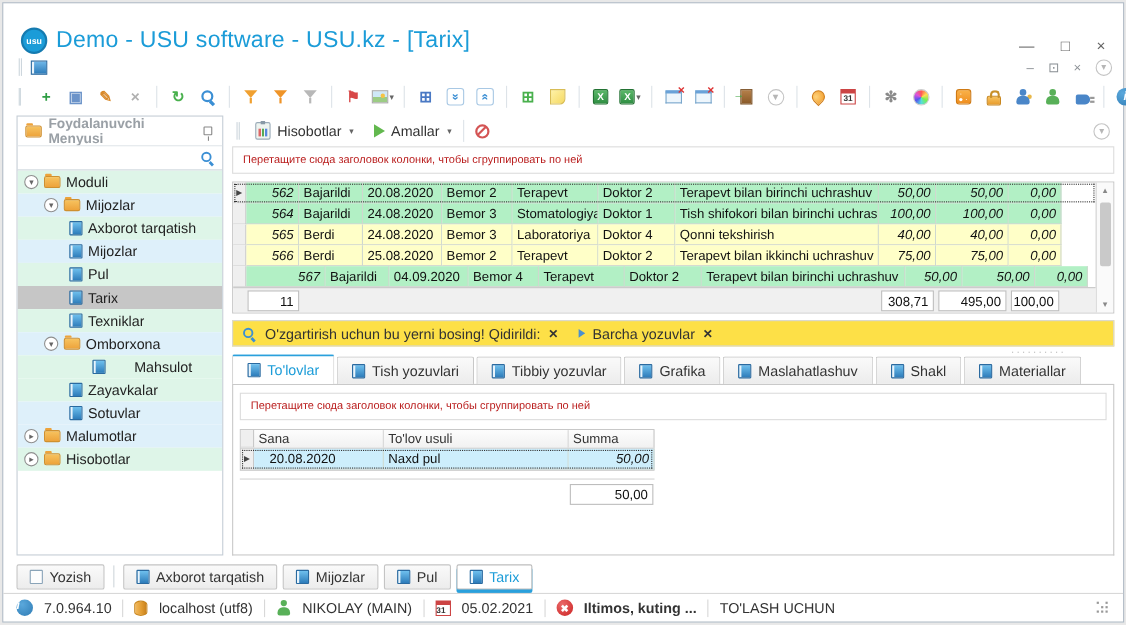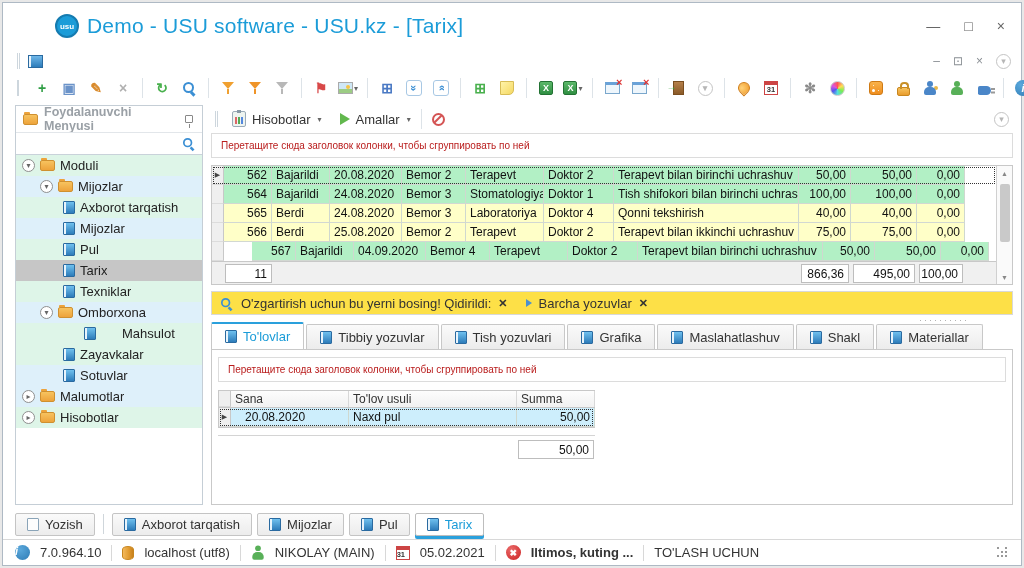--- a/index.html
+++ b/index.html
@@ -1,20 +1,20 @@
 <!DOCTYPE html>
 <html><head>
 <meta charset="utf-8">
 <style>
   * { margin:0; padding:0; box-sizing:border-box; }
   html,body { width:1024px; height:568px; background:#e8e8e8; font-family:"Liberation Sans", sans-serif; overflow:hidden; }
   .window { position:absolute; inset:2px; background:#fff; border:1px solid #aeb9c4; display:flex; flex-direction:column; }
 
   
-  .titlebar { height:46px; display:flex; align-items:center; padding:0 16px; flex:0 0 auto;margin-left:36px; }
+  .titlebar { height:46px; display:flex; align-items:flex-end; padding:0 16px; flex:0 0 auto; }
   .logo { width:24px; height:24px; border-radius:50%; background:#1b9cd8; color:#fff; font-size:8px; font-weight:bold; display:flex; align-items:center; justify-content:center; margin-right:8px; border:2px solid #157bb0; }
   .title { color:#1b9cd8; font-size:21px; letter-spacing:.2px; }
   .win-controls { margin-left:auto; display:flex; gap:24px; color:#666; font-size:14px; }
   .win-controls span { cursor:default; }
 
   
   .menubar { height:24px; display:flex; align-items:center; padding:0 10px 0 14px; flex:0 0 auto; }
   .grip { width:3px; height:16px; border-left:1px solid #cdd6dd; border-right:1px solid #cdd6dd; margin-right:8px; }
   .menu-winicon { width:15px; height:13px; background:linear-gradient(180deg,#6fb7e8,#2d7cba); border:1px solid #2a6aa0; box-shadow:inset 2px 0 0 #eaf4fb; margin-right:10px; }
   .menu-item { font-size:13px; color:#333; padding:2px 9px; }
@@ -99,21 +99,21 @@
   .hint-bar { height:25px; border:1px solid #dcdcdc; background:#fff; display:flex; align-items:center; padding:0 9px; font-size:10px; color:#b91c1c; flex:0 0 auto; }
 
   
   .grid-wrap { margin-top:7px; display:flex; border:1px solid #c8c8c8; flex:0 0 auto; }
   .grid { flex:1; min-width:0; }
   .g-head { display:flex; height:15px; background:linear-gradient(#fdfdfd,#f1f1f1); border-bottom:1px solid #c8c8c8; }
   .g-hcell { font-size:11.5px; color:#333; padding:0 4px; border-right:1px solid #d8d8d8; display:flex; align-items:center; overflow:hidden; white-space:nowrap; }
   .g-row { display:flex; height:19px; }
   .g-row.sel { outline:1px dotted #333; outline-offset:-2px; }
   .g-cell { font-size:12px; color:#111; padding:0 4px; border-right:1px solid #cfd8cf; border-bottom:1px solid #d2d8d2; display:flex; align-items:center; overflow:hidden; white-space:nowrap; }
-  .g-cell.num { justify-content:flex-end; }
+  .g-cell.num { justify-content:flex-end;font-style:italic; }
   .marker { width:12px; flex:0 0 auto; background:#efefef; border-right:1px solid #c8c8c8; border-bottom:1px solid #dcdcdc; display:flex; align-items:center; justify-content:center; font-size:7px; color:#444; }
   .g-foot { height:23px; background:#f0f0f0; border-top:1px solid #c8c8c8; position:relative; }
   .tot-box { position:absolute; top:2px; height:19px; background:#fff; border:1px solid #bdbdbd; font-size:12px; color:#111; display:flex; align-items:center; justify-content:flex-end; padding:0 4px; }
   .vscroll { width:16px; flex:0 0 auto; border-left:1px solid #d0d0d0; background:#fafafa; display:flex; flex-direction:column; align-items:center; }
   .vs-arrow { font-size:7px; color:#888; height:14px; display:flex; align-items:center; }
   .vs-thumb { width:10px; height:58px; background:#c9c9c9; border-radius:2px; margin-top:4px; }
 
   
   .filter-bar { margin-top:6px; height:24px; border:1px solid #d8d8d8; background:#fde047; display:flex; align-items:center; gap:7px; padding:0 7px; font-size:13px; color:#333; flex:0 0 auto; }
   .fx { font-size:11px; color:#333; font-weight:bold; }
@@ -435,34 +435,34 @@
               <div class="g-cell " style="width: 64px; flex: 0 0 auto; background: rgb(255, 255, 200);">Bemor 2</div>
               <div class="g-cell " style="width: 78px; flex: 0 0 auto; background: rgb(255, 255, 200);">Terapevt</div>
               <div class="g-cell " style="width: 70px; flex: 0 0 auto; background: rgb(255, 255, 200);">Doktor 2</div>
               <div class="g-cell " style="width: 185px; flex: 0 0 auto; background: rgb(255, 255, 200);">Terapevt bilan ikkinchi uchrashuv</div>
               <div class="g-cell num" style="width: 52px; flex: 0 0 auto; background: rgb(255, 255, 200);">75,00</div>
               <div class="g-cell num" style="width: 66px; flex: 0 0 auto; background: rgb(255, 255, 200);">75,00</div>
               <div class="g-cell num" style="width: 48px; flex: 0 0 auto; background: rgb(255, 255, 200);">0,00</div>
             </div>
             <div class="g-row">
               <div class="marker"></div>
-              <div class="g-cell num" style="width: 44px; flex: 0 0 auto; background: rgb(178, 240, 197); margin-left: 28px;">567</div>
+              <div class="g-cell num" style="width: 72px; flex: 0 0 auto; background: rgb(178, 240, 197);">567</div>
               <div class="g-cell " style="width: 58px; flex: 0 0 auto; background: rgb(178, 240, 197);">Bajarildi</div>
               <div class="g-cell " style="width: 72px; flex: 0 0 auto; background: rgb(178, 240, 197);">04.09.2020</div>
               <div class="g-cell " style="width: 64px; flex: 0 0 auto; background: rgb(178, 240, 197);">Bemor 4</div>
               <div class="g-cell " style="width: 78px; flex: 0 0 auto; background: rgb(178, 240, 197);">Terapevt</div>
               <div class="g-cell " style="width: 70px; flex: 0 0 auto; background: rgb(178, 240, 197);">Doktor 2</div>
               <div class="g-cell " style="width: 185px; flex: 0 0 auto; background: rgb(178, 240, 197);">Terapevt bilan birinchi uchrashuv</div>
               <div class="g-cell num" style="width: 52px; flex: 0 0 auto; background: rgb(178, 240, 197);">50,00</div>
               <div class="g-cell num" style="width: 66px; flex: 0 0 auto; background: rgb(178, 240, 197);">50,00</div>
               <div class="g-cell num" style="width: 48px; flex: 0 0 auto; background: rgb(178, 240, 197);">0,00</div>
             </div>
             <div class="g-foot">
               <div class="tot-box" style="left: 13px; width: 47px;">11</div>
-              <div class="tot-box" style="left: 589px; width: 48px;">866,36</div>
+              <div class="tot-box" style="left: 589px; width: 48px;">308,71</div>
               <div class="tot-box" style="left: 641px; width: 62px;">495,00</div>
               <div class="tot-box" style="left: 707px; width: 44px;">100,00</div>
             </div>
           </div>
         <div class="vscroll">
           <span class="vs-arrow">▲</span>
           <span class="vs-thumb"></span>
           <span class="vs-arrow" style="margin-top:auto;">▼</span>
         </div>
       </div>
@@ -479,25 +479,25 @@
 
       <div class="splitter">··········</div>
 
       <div class="dtabs" id="dtabs">
           <div class="dtab active">
             <span class="bk"></span>
             <span>To'lovlar</span>
           </div>
           <div class="dtab">
             <span class="bk"></span>
+            <span>Tish yozuvlari</span>
+          </div>
+          <div class="dtab">
+            <span class="bk"></span>
             <span>Tibbiy yozuvlar</span>
-          </div>
-          <div class="dtab">
-            <span class="bk"></span>
-            <span>Tish yozuvlari</span>
           </div>
           <div class="dtab">
             <span class="bk"></span>
             <span>Grafika</span>
           </div>
           <div class="dtab">
             <span class="bk"></span>
             <span>Maslahatlashuv</span>
           </div>
           <div class="dtab">

